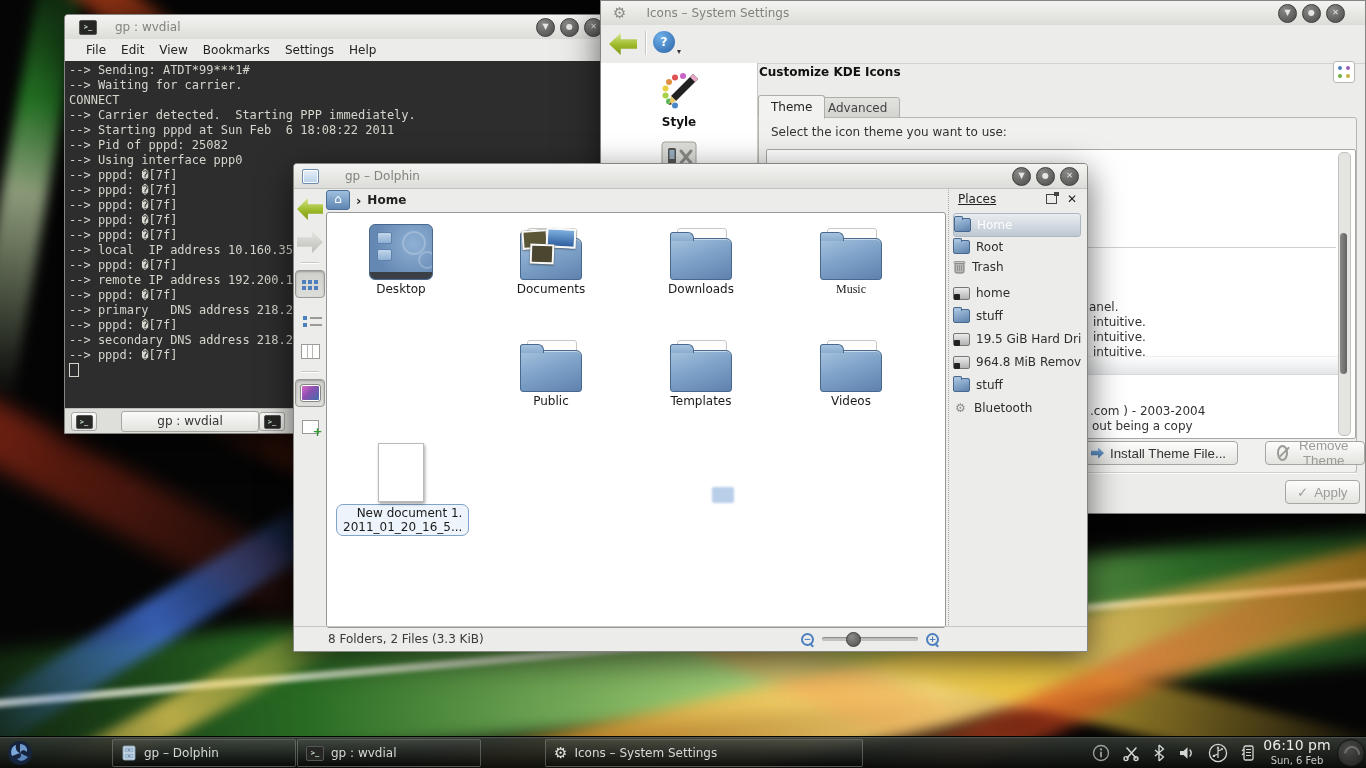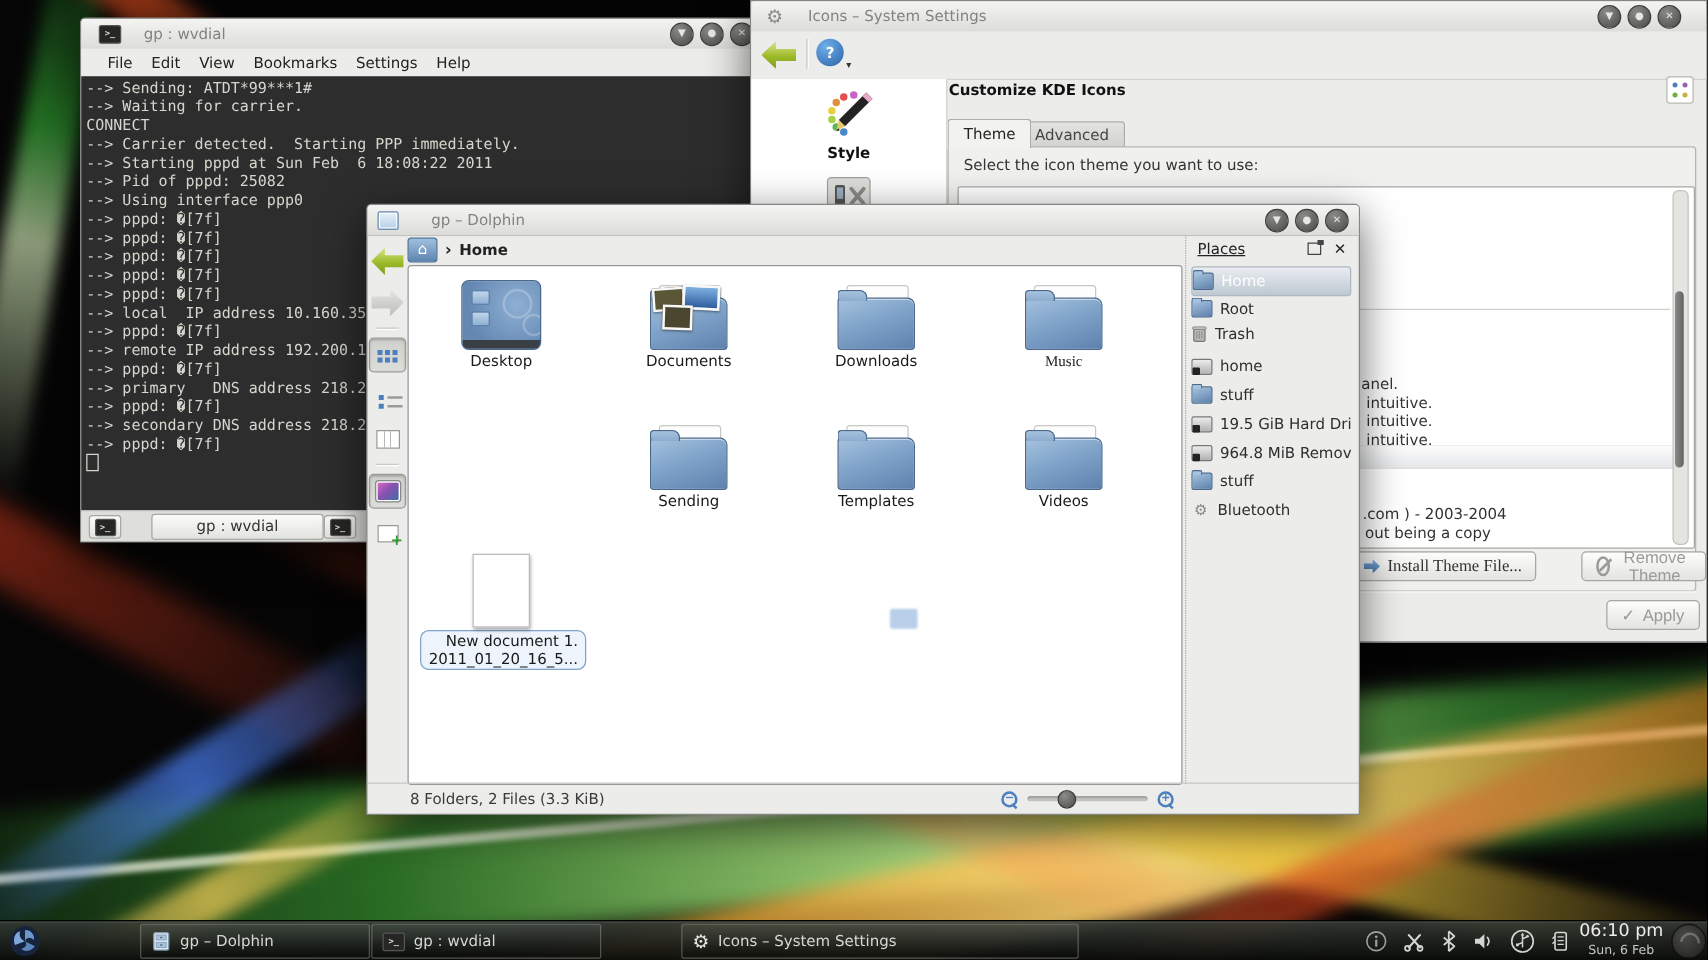--- a/index.html
+++ b/index.html
@@ -313,21 +313,21 @@
     <div class="sel-row"></div>
     <div class="frag" style="left:488px;top:299px;">anel.</div>
     <div class="frag" style="left:492px;top:314px;">intuitive.</div>
     <div class="frag" style="left:492px;top:329px;">intuitive.</div>
     <div class="frag" style="left:492px;top:344px;">intuitive.</div>
     <div class="frag" style="left:489px;top:403px;">.com ) - 2003-2004</div>
     <div class="frag" style="left:491px;top:418px;">out being a copy</div>
     <div class="vscroll">
         <i></i>
       </div>
-    <button class="btn" style="left:478px;top:440px;font-family:Liberation Serif, serif;">
+    <button class="btn" style="left:478px;top:440px;">
       <span class="arrow-mini"></span>
       <span>Install Theme File...</span>
     </button>
     <button class="btn disabled" style="left:664px;top:440px;align-items:center;">
       <span class="no-icon"></span>
       <span>Remove Theme</span>
     </button>
     <div class="hsep" style="left:160px;top:471px;right:8px;"></div>
     <button class="btn disabled" style="left:684px;top:479px;">
       <span style="color:#9B9B97;">✓</span>
@@ -422,21 +422,21 @@
       <div class="cell-label">Music</div>
     </div>
 
     <div class="cell" style="left:192px;top:162px;">
       <div class="icon-wrap">
           <div class="folder">
             <i class="paper"></i>
             <i class="front"></i>
           </div>
         </div>
-      <div class="cell-label">Sending</div>
+      <div class="cell-label">Public</div>
     </div>
     <div class="cell" style="left:342px;top:162px;">
       <div class="icon-wrap">
           <div class="folder">
             <i class="paper"></i>
             <i class="front"></i>
           </div>
         </div>
       <div class="cell-label">Templates</div>
     </div>

